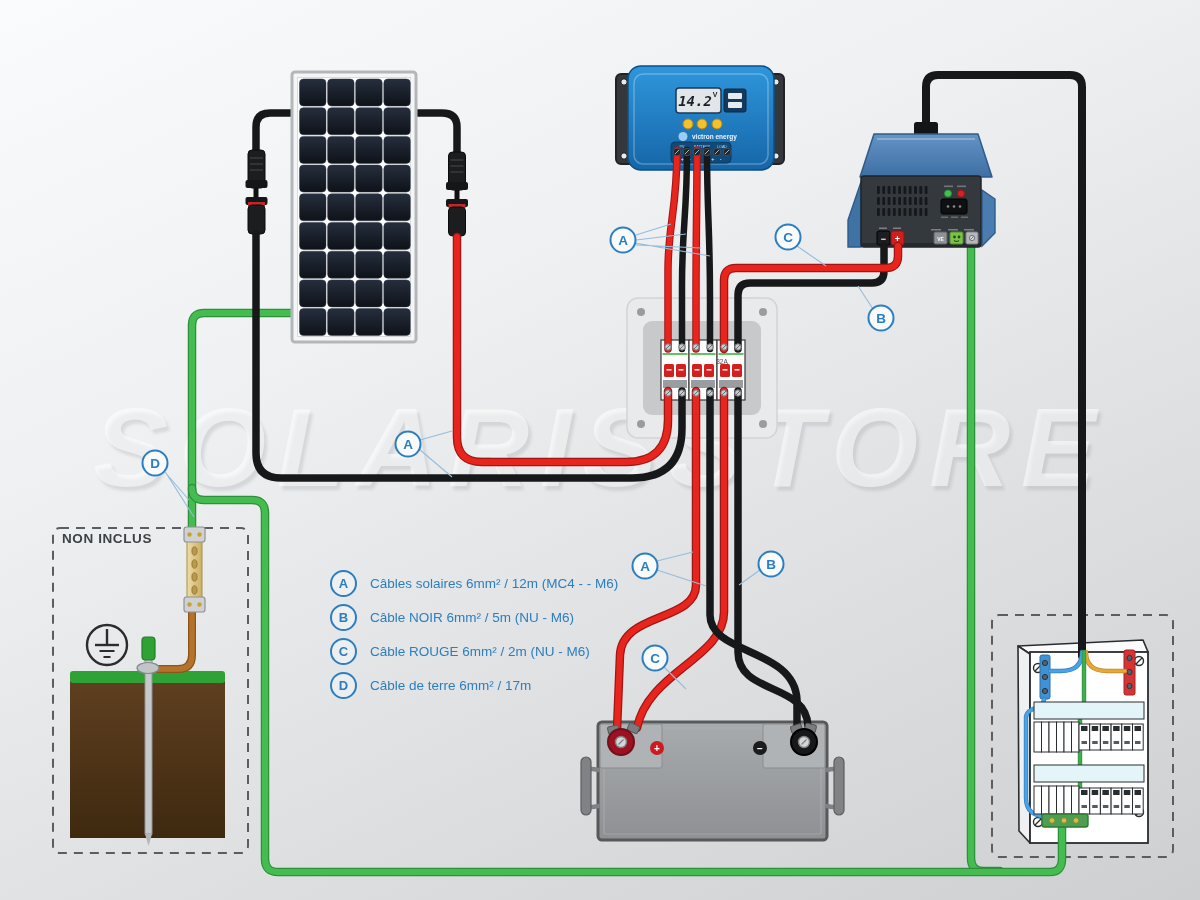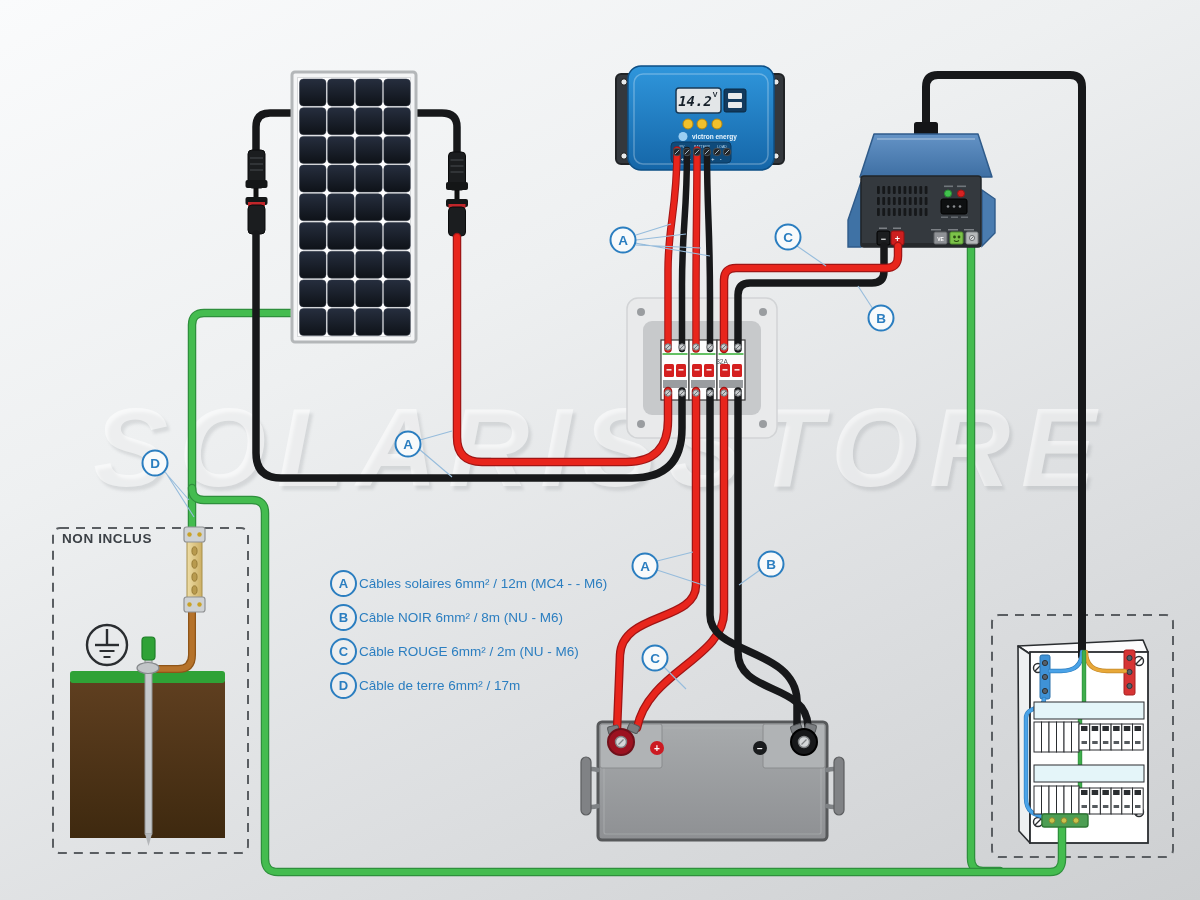--- a/index.html
+++ b/index.html
@@ -10,21 +10,21 @@
              color:rgba(255,255,255,.55);text-shadow:3px 4px 3px rgba(125,130,135,.20);
              white-space:nowrap;line-height:1;user-select:none;}
   svg.diagram{position:absolute;left:0;top:0;z-index:2;}
   .overlay{position:absolute;z-index:3;}
   .non-inclus{left:62px;top:531px;font-size:13.5px;font-weight:bold;color:#3c4146;letter-spacing:.6px;}
   .legend{left:330px;top:566px;}
   .legend-row{display:flex;align-items:center;height:34px;}
   .legend-circle{width:23px;height:23px;border:2px solid #2b7ec0;border-radius:50%;
                  color:#2b7ec0;font-weight:bold;font-size:13px;display:flex;align-items:center;
                  justify-content:center;background:rgba(255,255,255,.35);flex:0 0 auto;}
-  .legend-label{margin-left:2px;font-size:13.5px;color:#2b7ec0;}
+  .legend-label{margin-left:13px;font-size:13.5px;color:#2b7ec0;}
 </style>
 </head>
 <body>
 
 <div class="stage">
 
   <div class="watermark">SOLARISSTORE</div>
 
   <svg class="diagram" width="1200" height="900" viewBox="0 0 1200 900">
     <defs>
@@ -546,21 +546,21 @@
   </svg>
 
   <div class="overlay non-inclus">NON INCLUS</div>
   <div class="overlay legend" id="legend">
       <div class="legend-row">
         <span class="legend-circle">A</span>
         <span class="legend-label">Câbles solaires 6mm² / 12m (MC4 - - M6)</span>
       </div>
       <div class="legend-row">
         <span class="legend-circle">B</span>
-        <span class="legend-label">Câble NOIR 6mm² / 8m (NU - M6)</span>
+        <span class="legend-label">Câble NOIR 6mm² / 5m (NU - M6)</span>
       </div>
       <div class="legend-row">
         <span class="legend-circle">C</span>
         <span class="legend-label">Câble ROUGE 6mm² / 2m (NU - M6)</span>
       </div>
       <div class="legend-row">
         <span class="legend-circle">D</span>
         <span class="legend-label">Câble de terre 6mm² / 17m</span>
       </div>
     </div>

